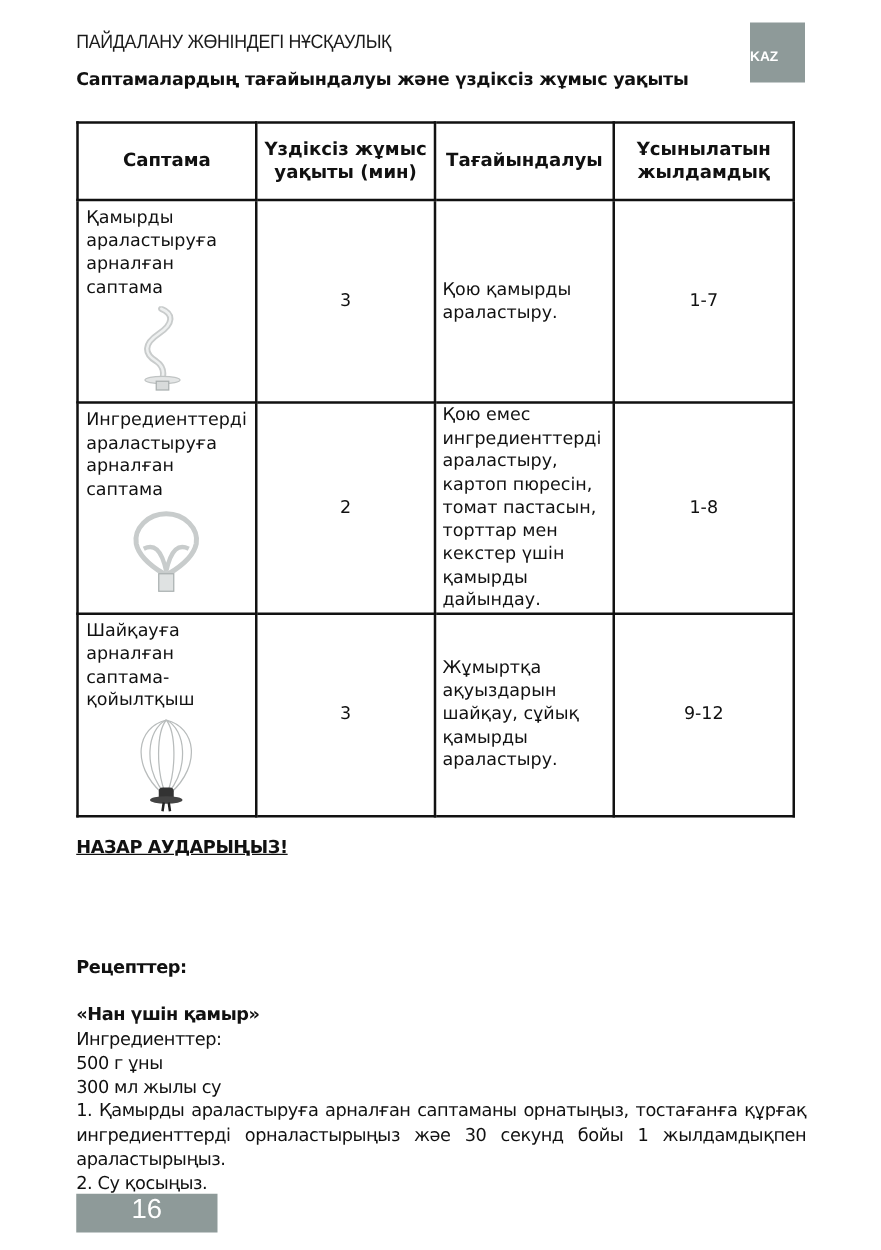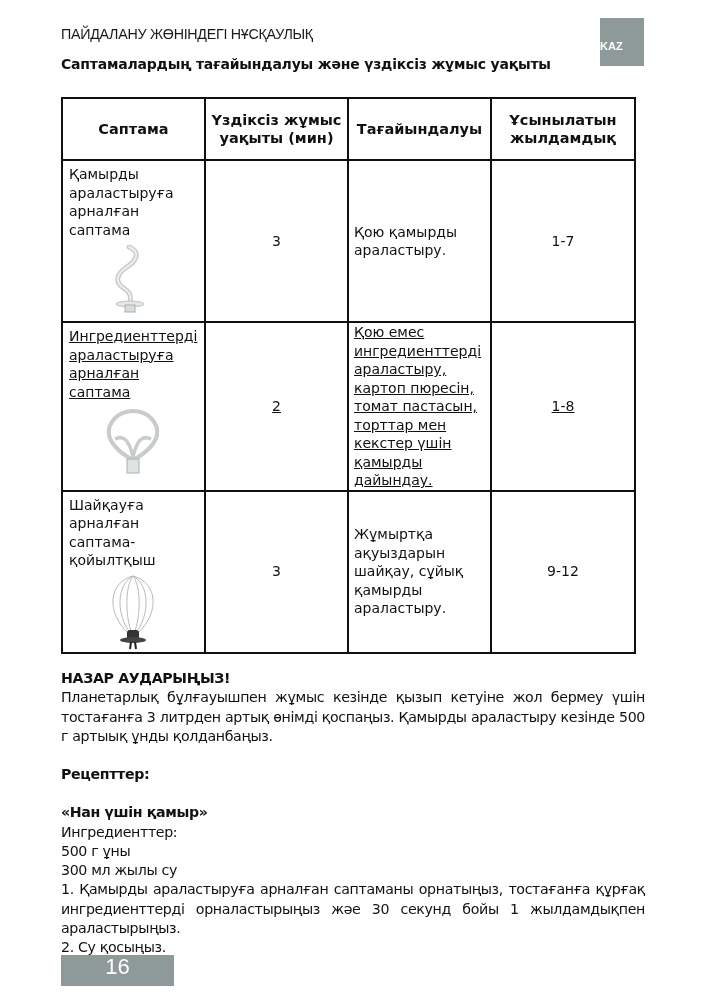--- a/index.html
+++ b/index.html
@@ -35,21 +35,21 @@
     border: 2px solid #111; vertical-align: middle; padding: 0 4px; box-sizing: border-box;
   }
   table.attach th {
     font-weight: bold; text-align: center; font-size: 14.5px; line-height: 18px; height: 62px;
   }
   table.attach td.center { text-align: center; }
   td.att-cell { vertical-align: top !important; padding-top: 4px !important; padding-left: 6px !important; }
   .att-name { display: block; white-space: pre-line; }
   .att-img { display: block; margin: 6px 0 0 36px; }
   .r1 { height: 162px; }
-  .r2 { height: 154px; text-decoration: underline; }
+  .r2 { height: 154px; }
   .r3 { height: 162px; }
   .purpose { white-space: pre-line; padding-left: 5px !important; }
   .body-block {
     position: absolute; left: 61px; width: 584px;
     font-family: "DejaVu Sans", sans-serif; font-size: 14.2px; line-height: 19.3px;
     letter-spacing: -0.35px;
   }
   .body-block p { margin: 0; }
   .bold { font-weight: bold; }
   .justify { text-align: justify; text-align-last: left; }
@@ -152,23 +152,22 @@
       <td class="purpose">Жұмыртқа
 ақуыздарын
 шайқау, сұйық
 қамырды
 араластыру.</td>
       <td class="center">9-12</td>
     </tr>
   </tbody>
 </table>
 
-<div class="body-block" style="top:669px;">
+<div class="body-block" style="top:669px;text-decoration:underline;">
   <p class="bold">НАЗАР АУДАРЫҢЫЗ!</p>
-  <p class="justify">Планетарлық бұлғауышпен жұмыс кезінде қызып кетуіне жол бермеу үшін тостағанға 3 литрден артық өнімді қоспаңыз. Қамырды араластыру кезінде 500 г артыық ұнды қолданбаңыз.</p>
 </div>
 
 <div class="body-block" style="top:765px;">
   <p class="bold">Рецепттер:</p>
   <p style="height:19px"></p>
   <p class="bold">«Нан үшін қамыр»</p>
   <p>Ингредиенттер:</p>
   <p>500 г ұны</p>
   <p>300 мл жылы су</p>
   <p class="justify">1. Қамырды араластыруға арналған саптаманы орнатыңыз, тостағанға құрғақ ингредиенттерді орналастырыңыз жәе 30 секунд бойы 1 жылдамдықпен араластырыңыз.</p>

